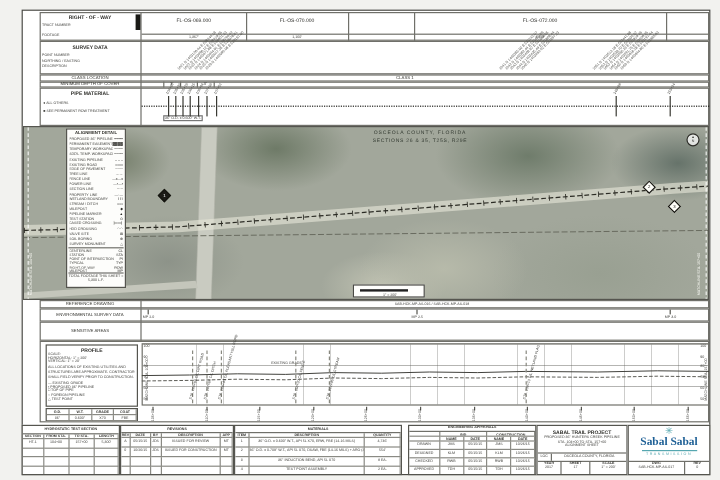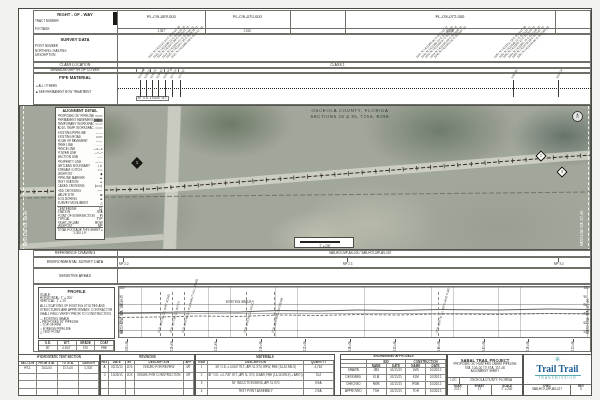--- a/index.html
+++ b/index.html
@@ -503,21 +503,21 @@
       <div style="flex:1">
         <div class="t2 c tb">SCALE</div>
         <div class="t2 c">1" = 200'</div>
       </div>
     </div>
   </div>
 
   <div class="tblock" style="left:523px;width:69px">
     <div style="height:30px;text-align:center;border-bottom:0.5px solid #70706a;padding-top:1px">
       <div style="font-size:8px;color:#56a7b0;line-height:1">✳</div>
-      <div class="logo-name" style="color:#1f6096">Trail Trail</div>
+      <div class="logo-name" style="color:#1f6096">Sabal Sabal</div>
       <div class="logo-sub" style="color:#56a7b0;border-top:0.5px solid #56a7b0;width:46px;margin:0.5px auto 0;padding-top:0.5px">TRANSMISSION</div>
     </div>
     <div style="height:11px;display:flex">
       <div style="width:47px;border-right:0.5px solid #70706a">
         <div class="t2 c tb">DWG</div>
         <div class="t2 c nw">SAB-HCK-MP-AS-017</div>
       </div>
       <div style="flex:1">
         <div class="t2 c tb">REV</div>
         <div class="t2 c">0</div>

